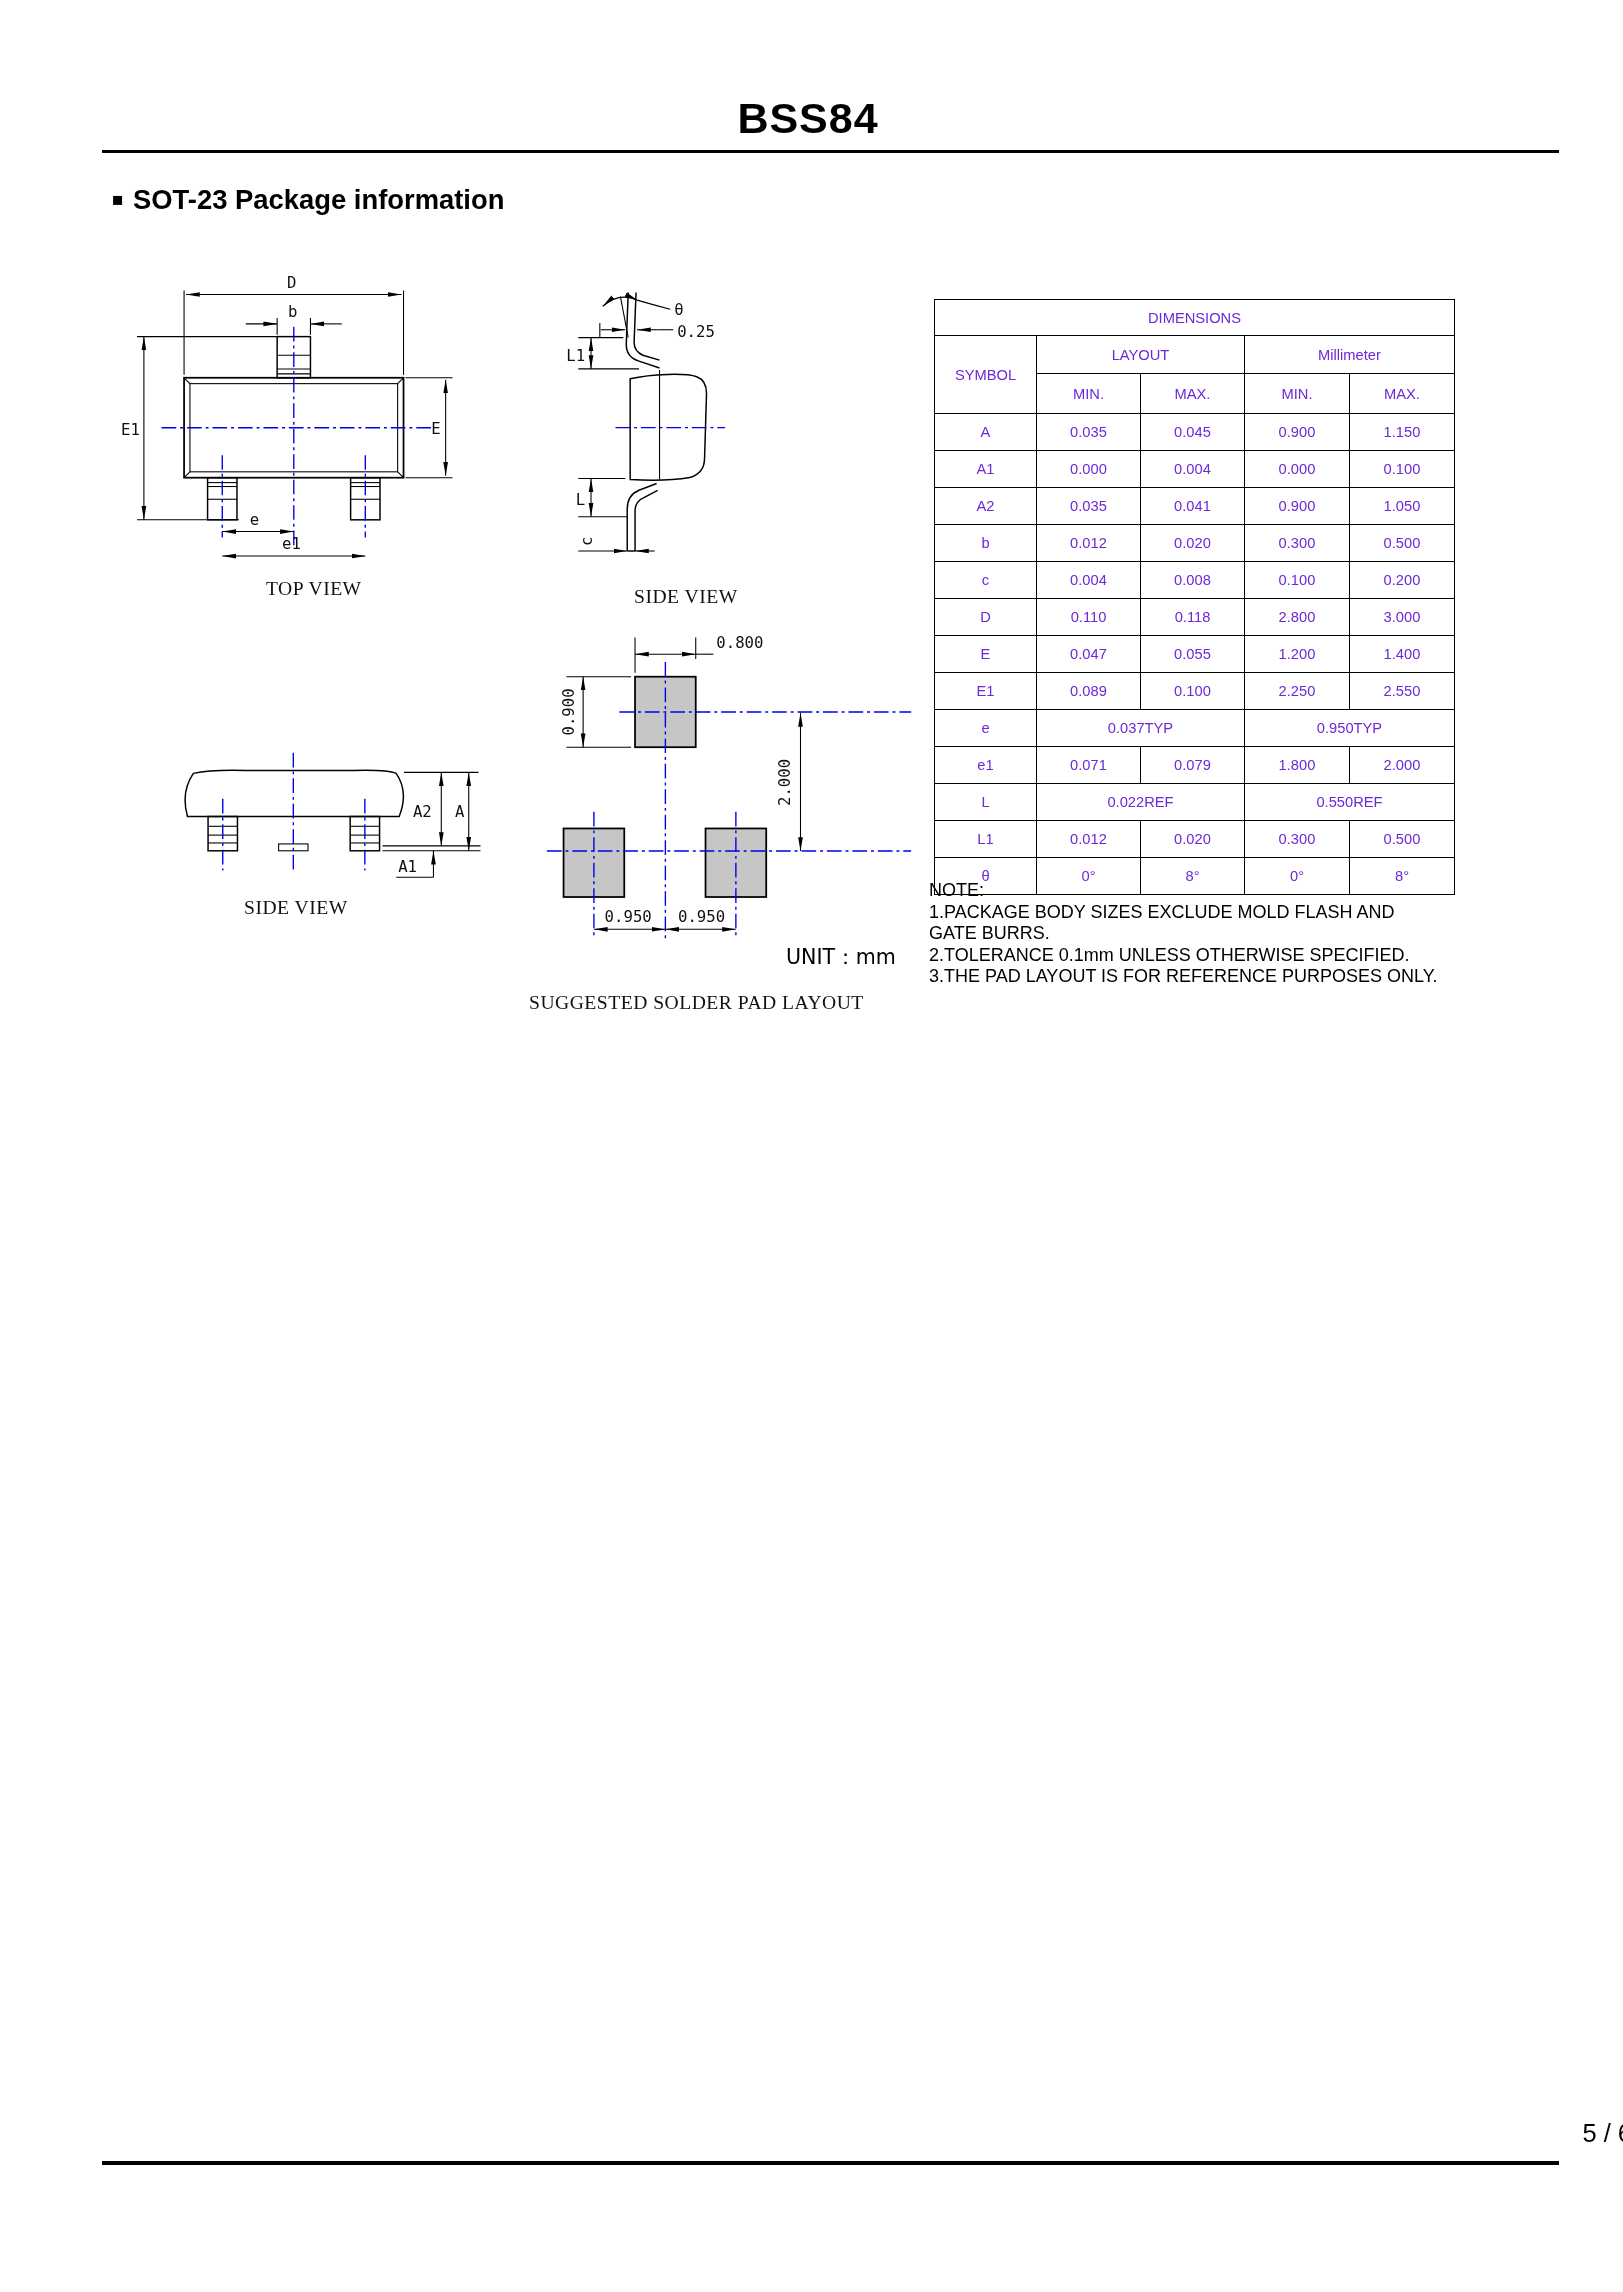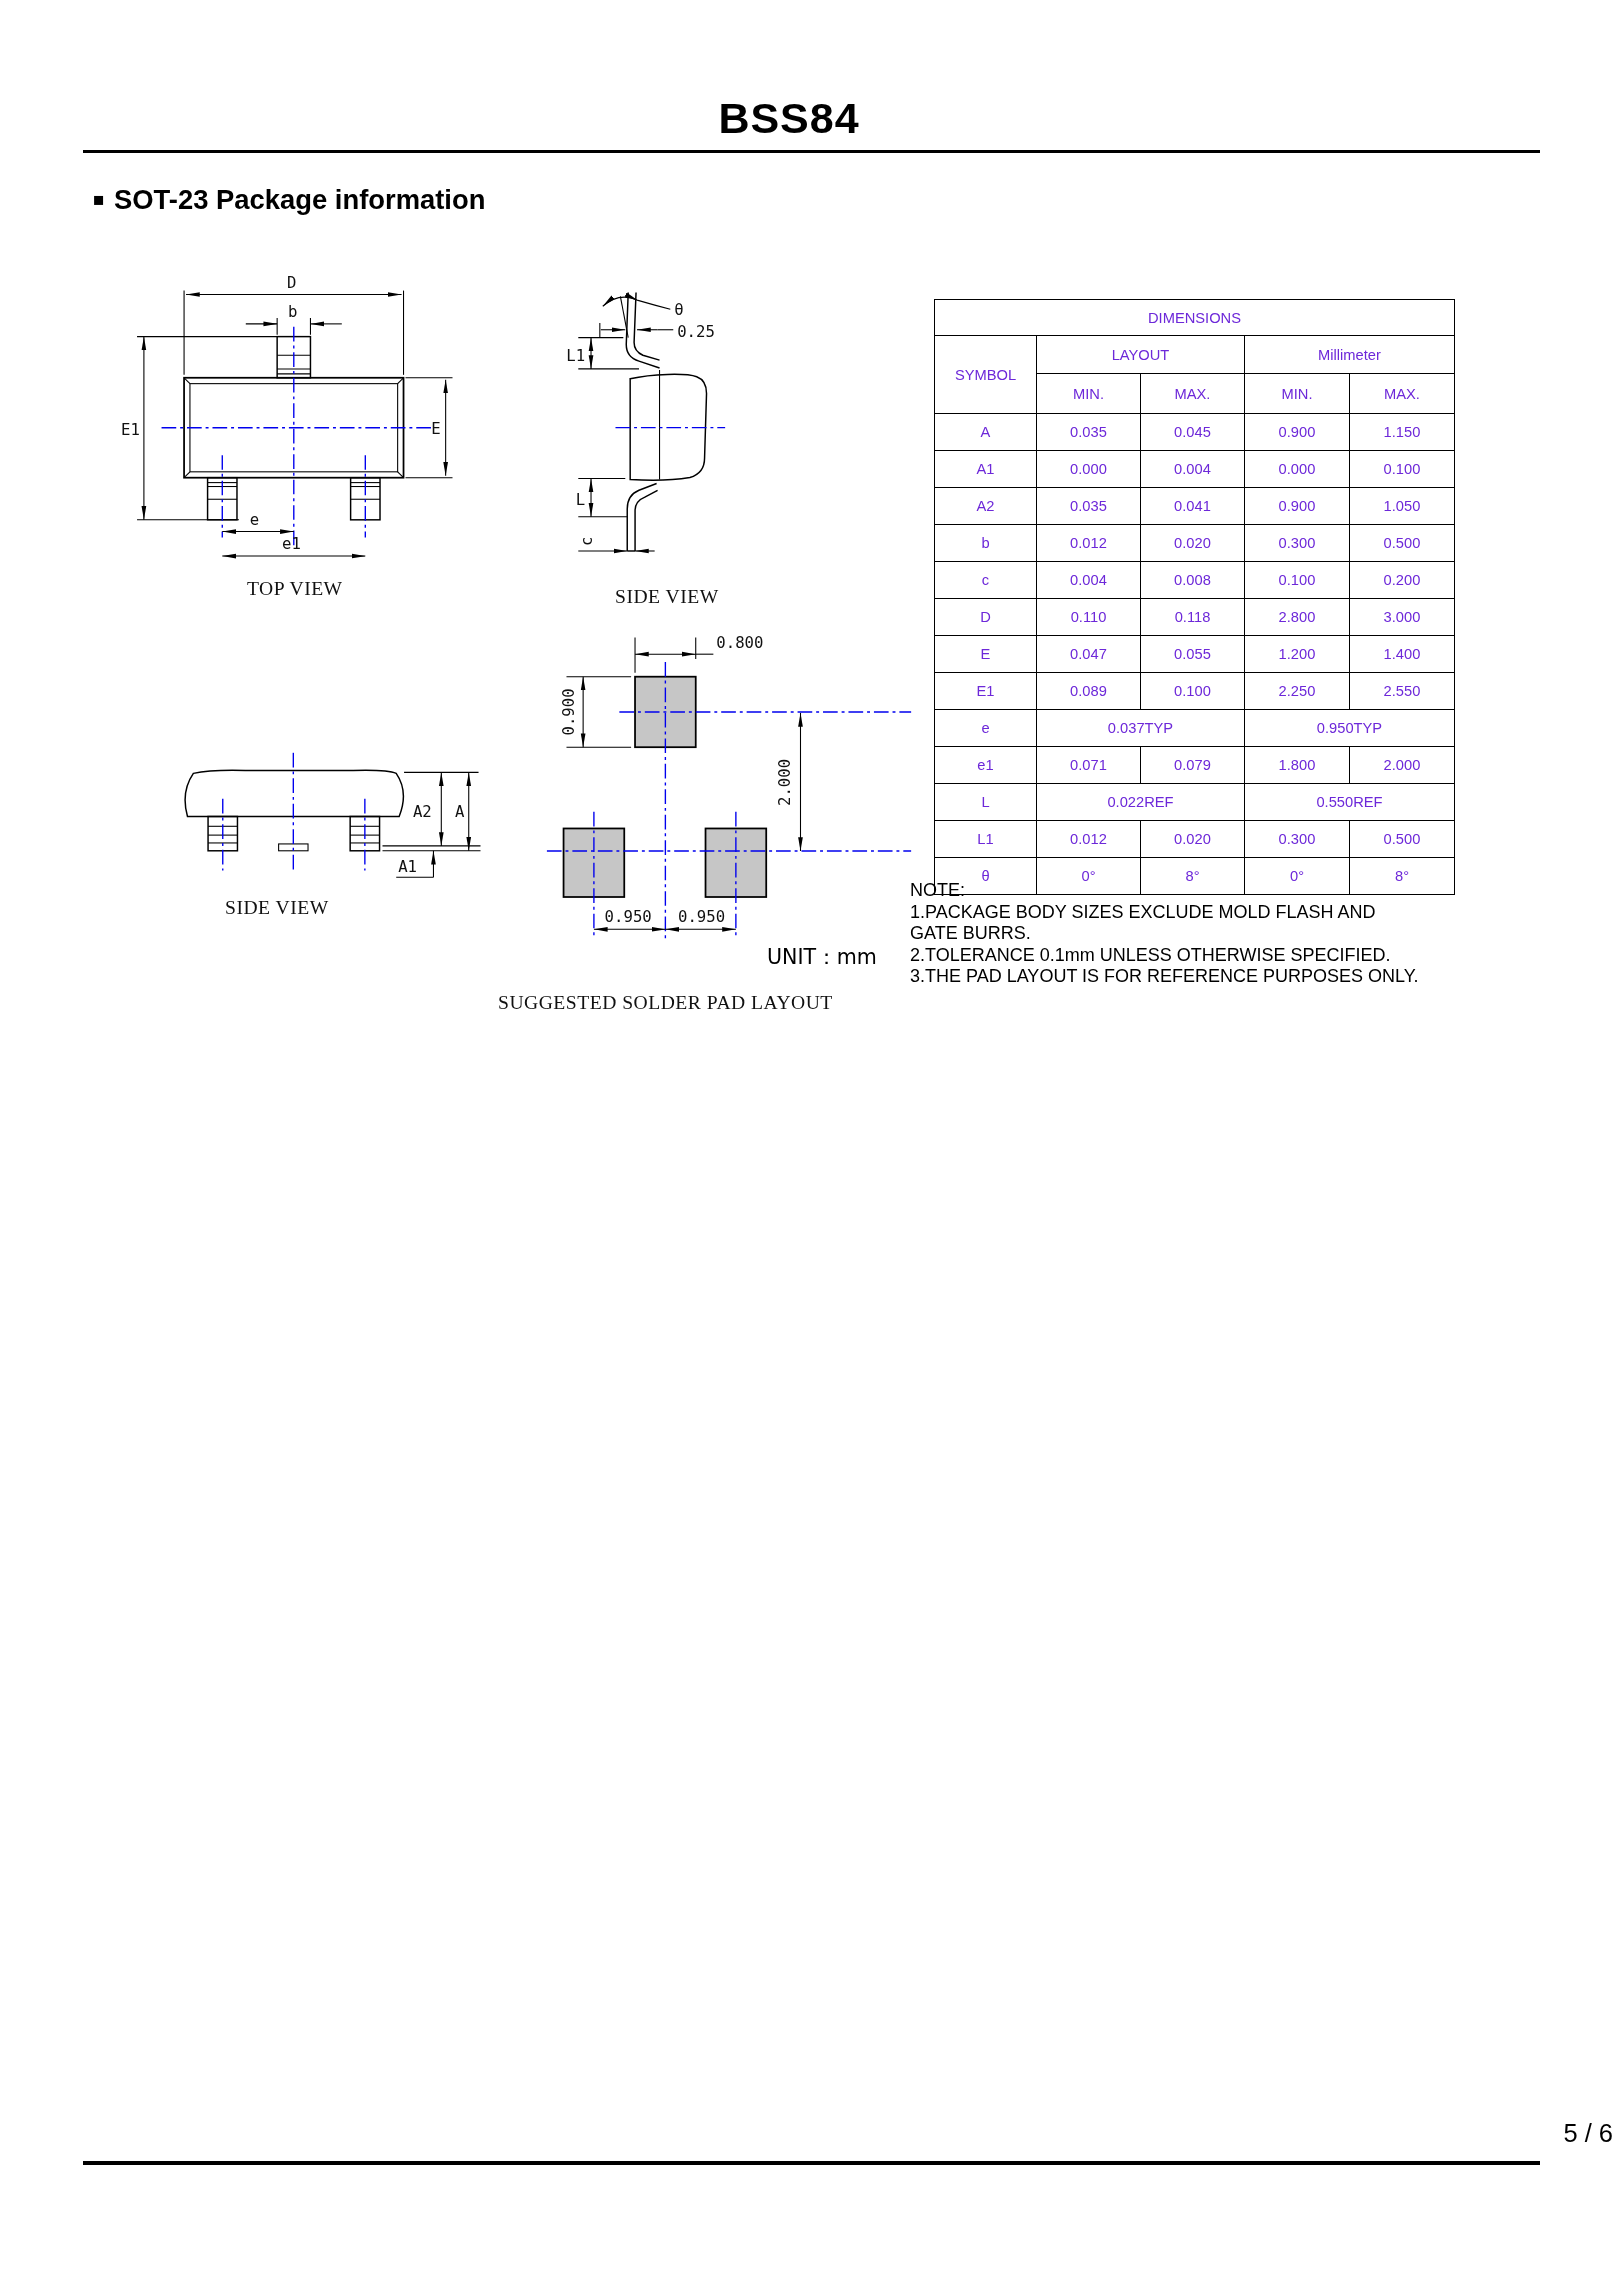--- a/index.html
+++ b/index.html
@@ -1,18 +1,18 @@
 <!DOCTYPE html>
 <html><head>
 <meta charset="utf-8">
 <style>
   html,body{margin:0;padding:0;background:#ffffff;}
   #page{position:relative;width:1623px;height:2293px;background:#ffffff;overflow:hidden;
         font-family:"Liberation Sans",sans-serif;color:#000;}
-  .abs{position:absolute;}
+  .abs{position:absolute;margin-left:19px;}
   #doc-title{left:0;top:94px;width:1578px;text-align:center;font-size:43px;font-weight:bold;letter-spacing:1px;}
   .rule{left:83px;width:1457px;background:#000;}
   #title-rule{top:150px;height:2.9px;}
   #footer-rule{top:2161px;height:3.9px;}
   #section-heading{left:93px;top:184px;font-size:27.4px;font-weight:bold;}
   #section-heading .sq{font-size:18.6px;vertical-align:2.9px;margin-right:9.8px;}
   .caption{font-size:19.6px;color:#111;font-family:Liberation Serif, serif;letter-spacing:0.5px;}
   .unit{font-size:20.6px;font-family:"DejaVu Sans",sans-serif;}
   svg{position:absolute;overflow:visible;}
   svg text{font-family:"DejaVu Sans Mono",monospace;font-size:16px;fill:#111;}
@@ -203,21 +203,21 @@
 
     <line class="dim" x1="817" y1="727" x2="817" y2="868" marker-start="url(#as)" marker-end="url(#ae)"></line>
     <text x="806" y="798" text-anchor="middle" transform="rotate(-90 806 798)">2.000</text>
 
     <line class="dim" x1="606" y1="948" x2="679" y2="948" marker-start="url(#as)" marker-end="url(#ae)"></line>
     <line class="dim" x1="679" y1="948" x2="751" y2="948" marker-start="url(#as)" marker-end="url(#ae)"></line>
     <text x="641" y="941" text-anchor="middle">0.950</text>
     <text x="716" y="941" text-anchor="middle">0.950</text>
   </svg>
   <div class="abs unit" style="left:767px;top:943px">UNIT：mm</div>
-  <div class="abs caption" style="left:498px;top:992px">SUGGESTED SOLDER PAD LAYOUT</div>
+  <div class="abs caption" style="left:510px;top:992px">SUGGESTED SOLDER PAD LAYOUT</div>
 
   <table id="dim-table">
     <colgroup>
       <col style="width:102px">
         <col style="width:104px">
         <col style="width:104px">
         <col style="width:105px">
         <col style="width:105px">
     </colgroup>
     <tbody>

